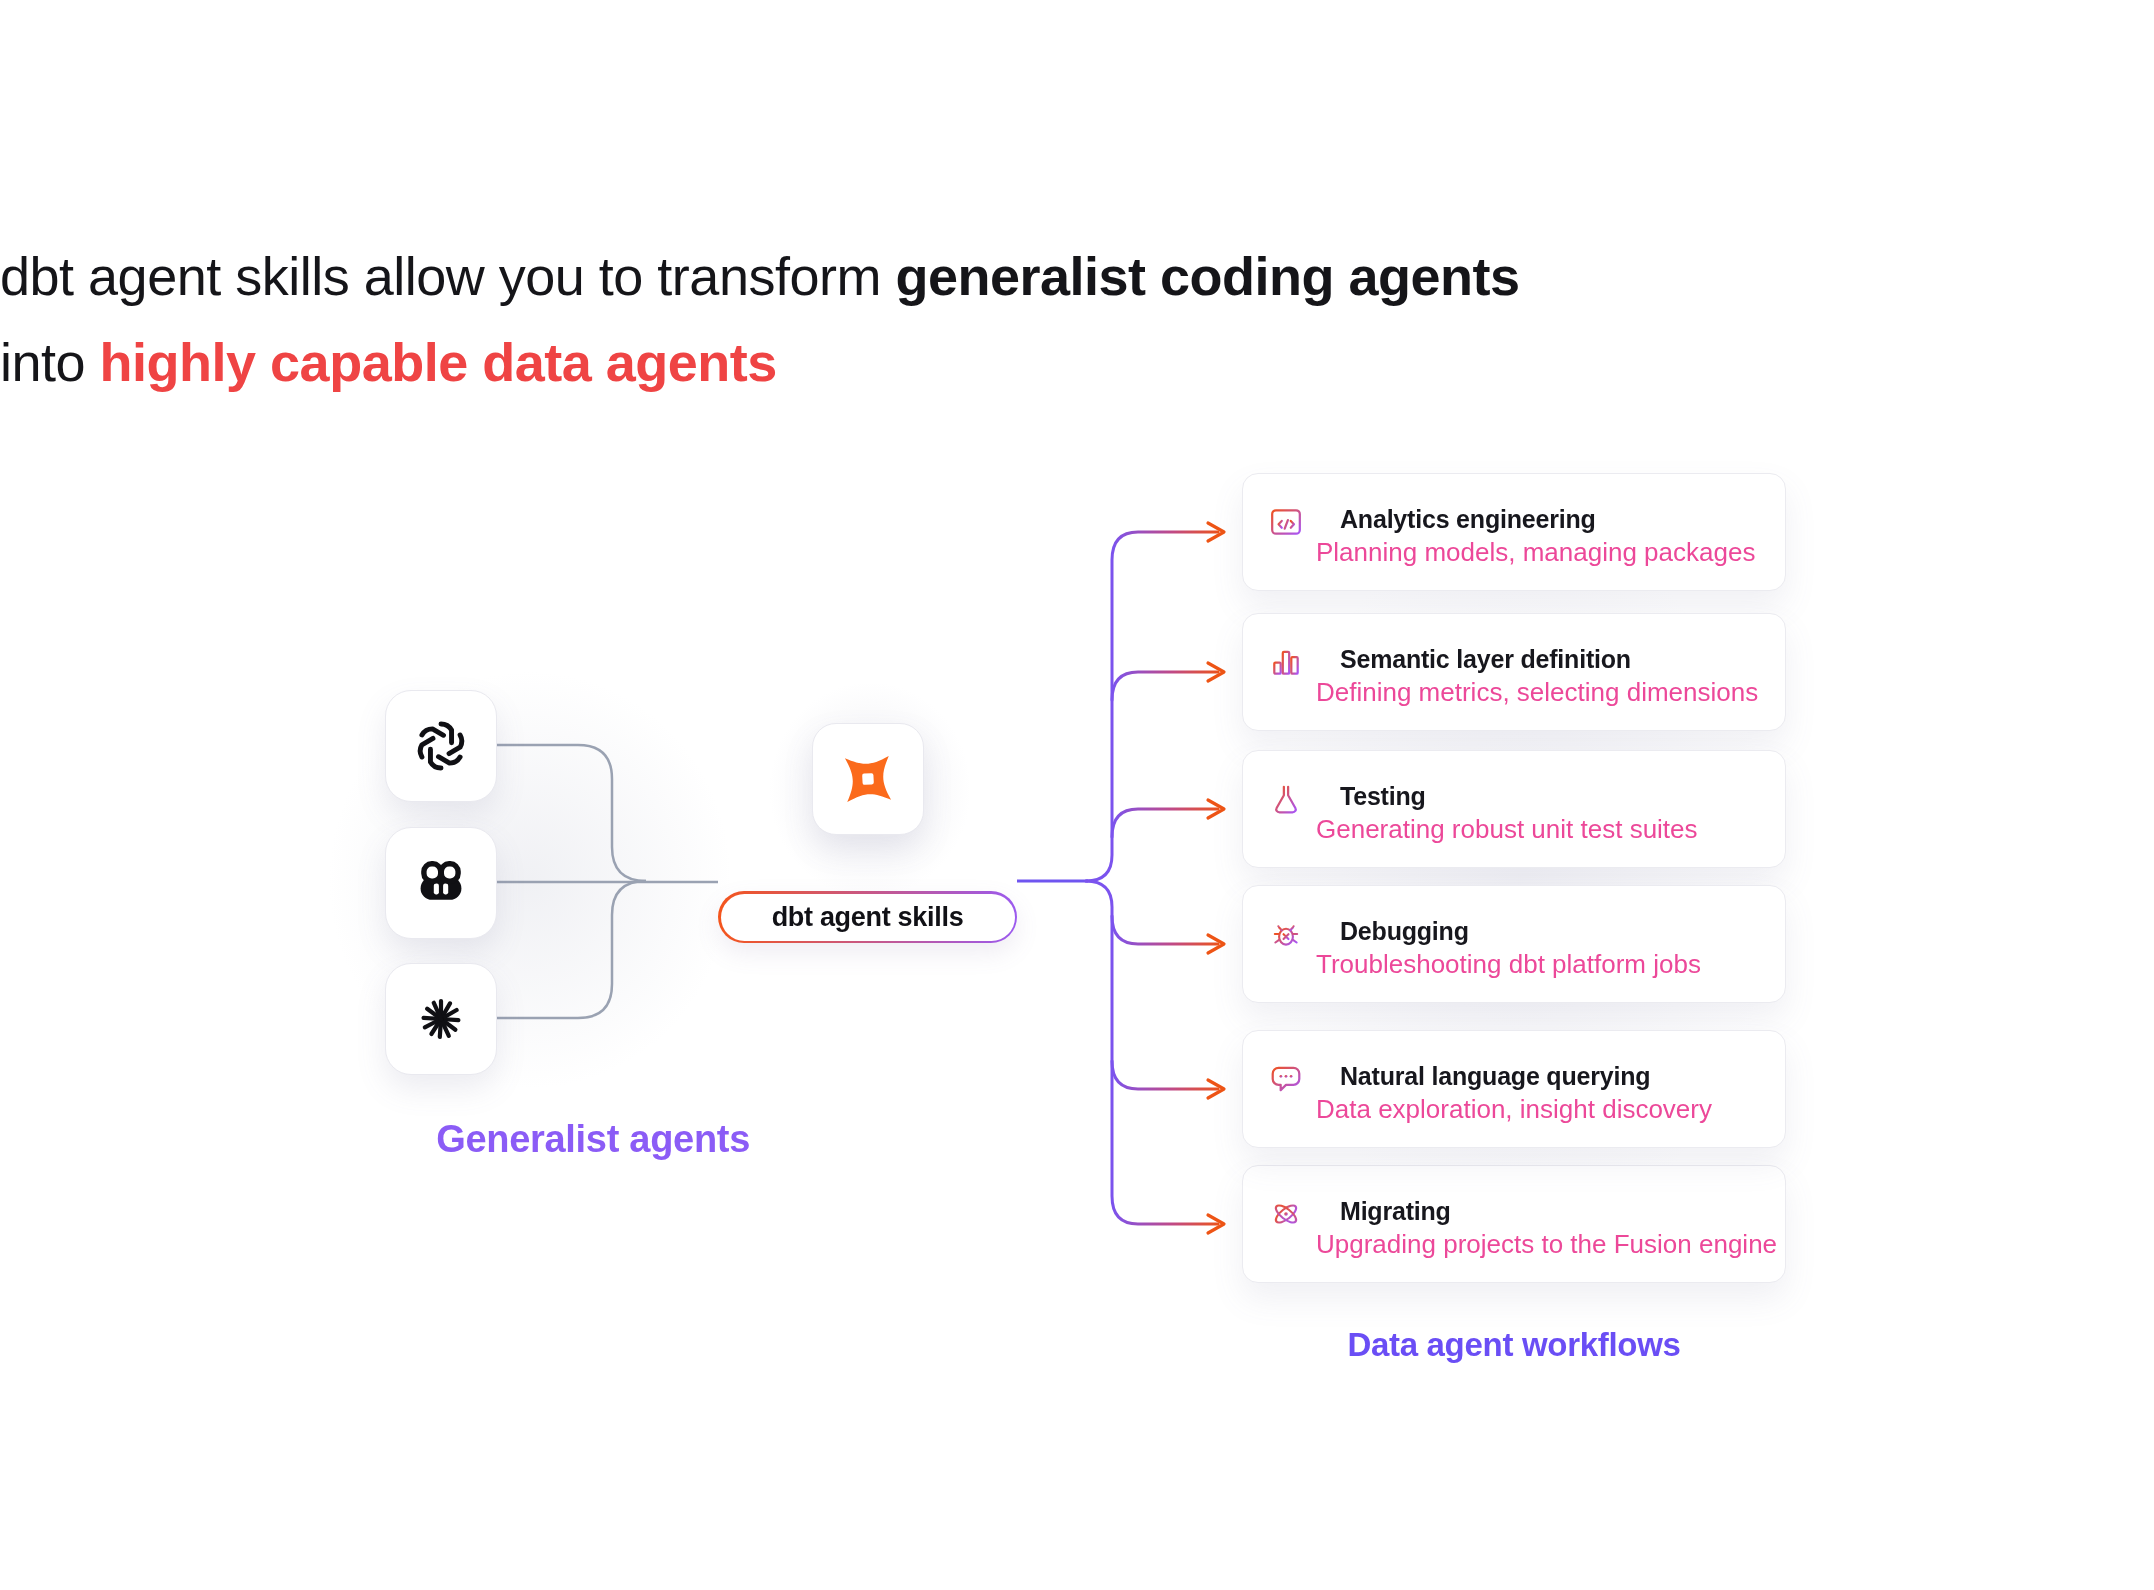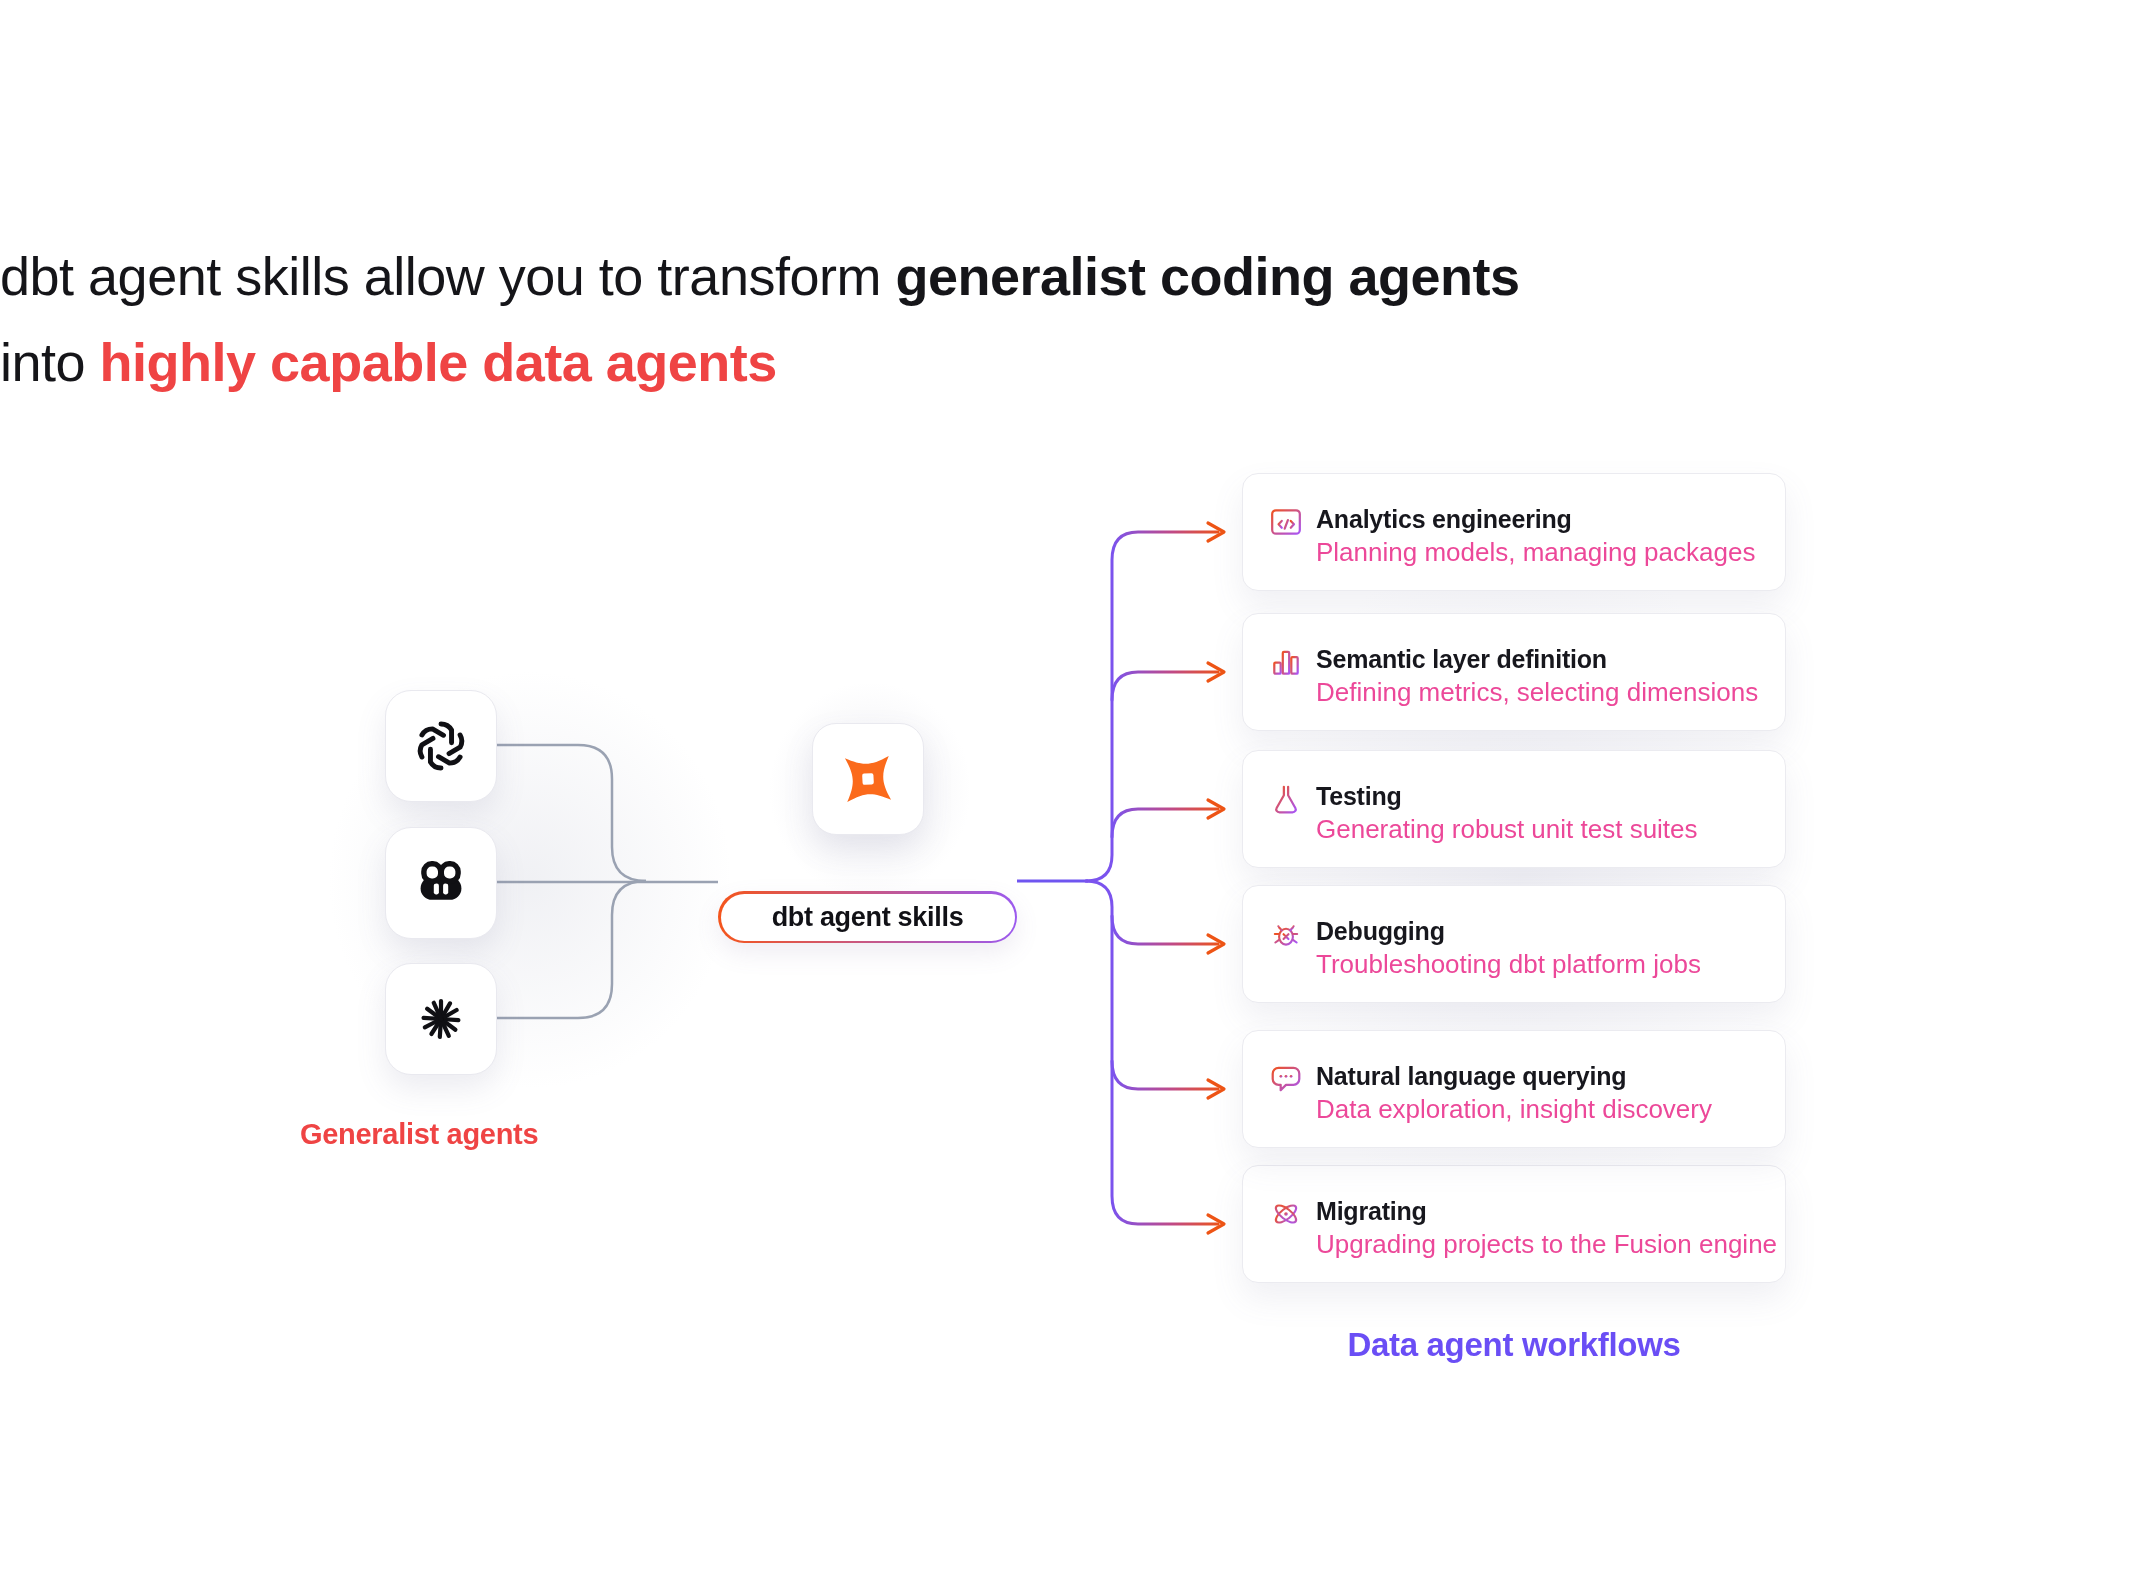--- a/index.html
+++ b/index.html
@@ -22,40 +22,40 @@
 
   .connectors{position:absolute;left:0;top:0;pointer-events:none;}
 
   .agent-card{position:absolute;width:110px;height:110px;background:#fff;
     border:1.5px solid #e9e9ef;border-radius:26px;box-shadow:0 14px 30px rgba(110,110,145,.13);
     display:flex;align-items:center;justify-content:center;}
   .agent-openai{left:385px;top:690px;}
   .agent-copilot{left:385px;top:827px;}
   .agent-claude{left:385px;top:963px;}
 
-  .generalist-label{position:absolute;left:300px;top:1118px;width:450px;text-align:left;
-    font-size:29px;font-weight:800;letter-spacing:-.3px;color:#ef4444;}
+  .generalist-label{position:absolute;left:300px;top:1118px;width:450px;text-align:right;
+    font-size:38px;font-weight:800;letter-spacing:-.3px;color:#8b5cf6;}
 
   .dbt-card{position:absolute;left:812px;top:723px;width:110px;height:110px;background:#fff;
     border:1.5px solid #e9e9ef;border-radius:24px;box-shadow:0 14px 30px rgba(110,110,145,.13);
     display:flex;align-items:center;justify-content:center;}
 
   .pill{position:absolute;left:718px;top:855px;width:299px;height:52px;border-radius:28px;
     background:linear-gradient(90deg,#f4551c,#9b5aef);padding:2.5px;box-sizing:border-box;
     box-shadow:0 10px 24px rgba(120,110,160,.12);margin-top:36px;}
   .pill-inner{width:100%;height:100%;background:#fff;border-radius:26px;
     display:flex;align-items:center;justify-content:center;
     font-size:27px;font-weight:800;letter-spacing:-.3px;color:#111116;}
 
   .wf-card{position:absolute;left:1242px;width:544px;height:118px;background:#fff;
     border:1.5px solid #ebebf0;border-radius:16px;box-shadow:0 16px 32px rgba(110,110,145,.10);
     box-sizing:border-box;display:flex;align-items:flex-start;padding:31px 0 0 26px;gap:13px;}
   .wf-card .wf-icon{flex:0 0 34px;height:34px;}
   .wf-text{display:flex;flex-direction:column;gap:6px;}
-  .wf-title{font-size:25px;font-weight:800;letter-spacing:-.2px;color:#17171d;line-height:28px;}
+  .wf-title{font-size:25px;font-weight:800;letter-spacing:-.2px;color:#17171d;line-height:28px;margin-left:24px;}
   .wf-sub{font-size:26px;font-weight:400;color:#ec4899;line-height:26px;}
 
   .workflows-label{position:absolute;left:1242px;top:1318px;width:544px;text-align:center;
     font-size:33px;font-weight:800;letter-spacing:-.3px;color:#6a4ef5;margin-top:8px;}
 </style>
 </head>
 <body>
 
 <div class="canvas">
 

